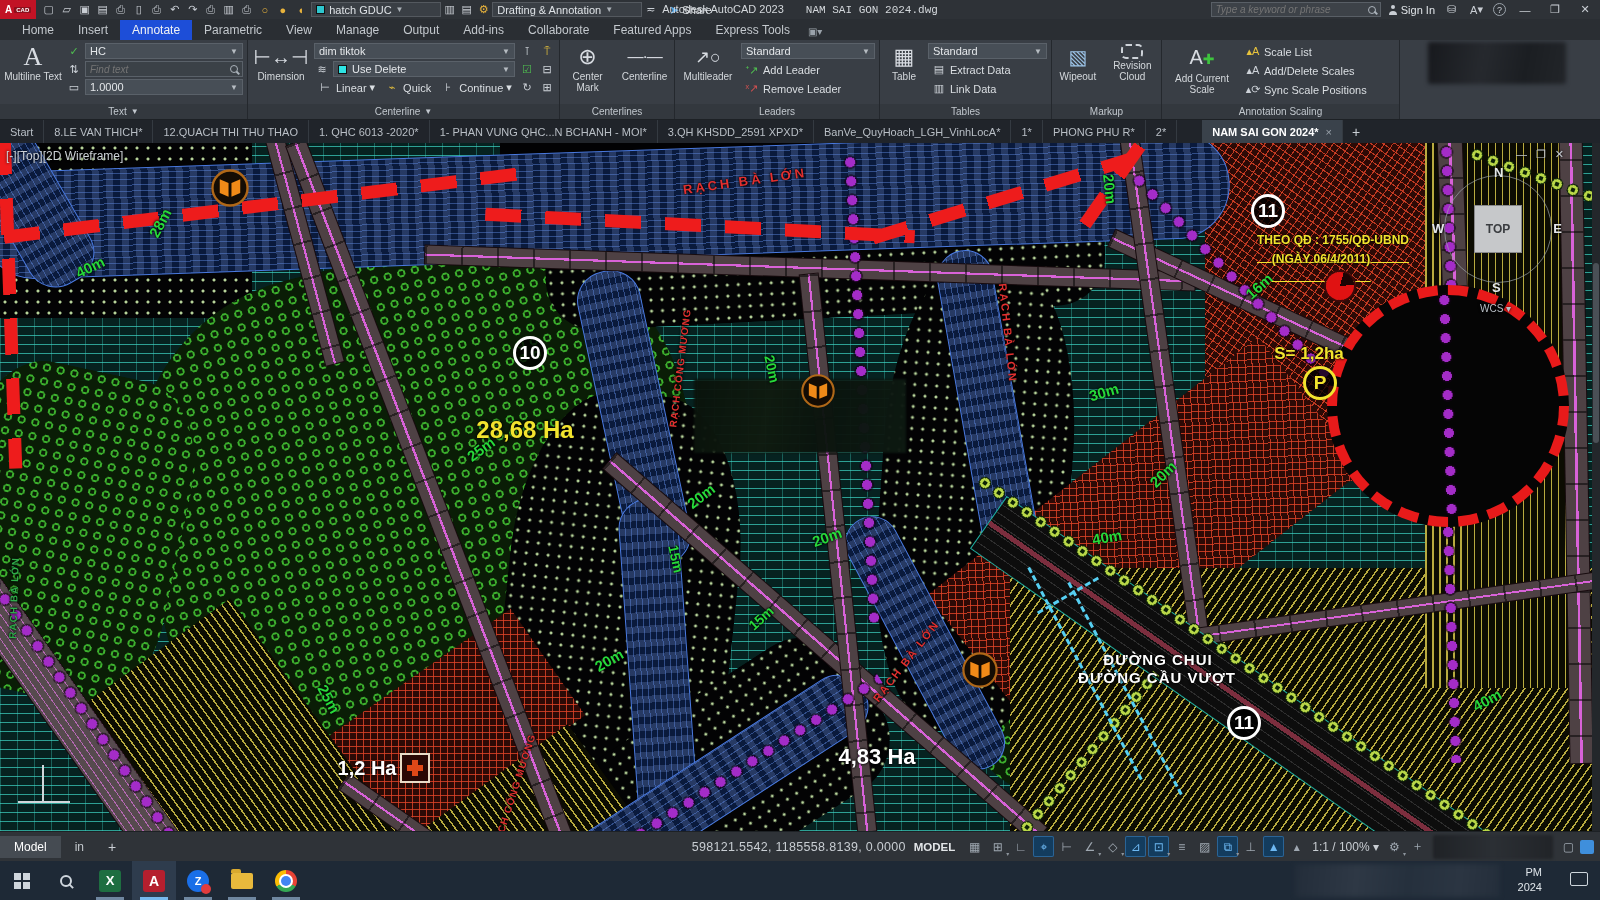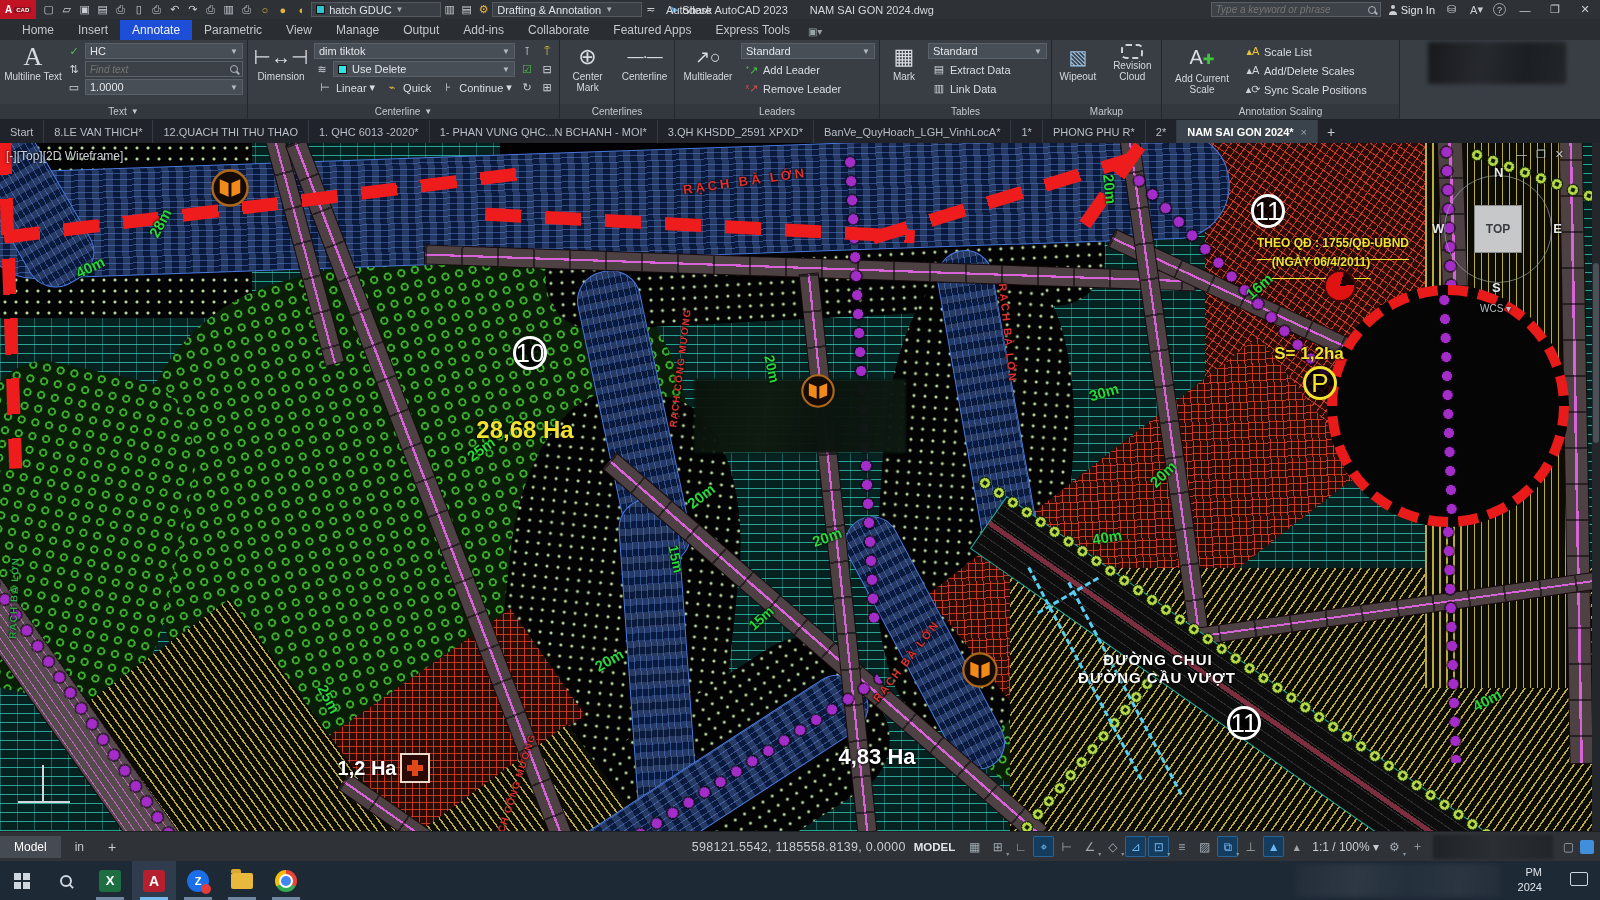--- a/index.html
+++ b/index.html
@@ -12,21 +12,21 @@
   .acad-badge .cad{font-size:6px;background:#8d0f1c;padding:0 2px;border-radius:1px;}
   .qa{display:flex;align-items:center;gap:1px;margin-left:4px;}
   .qaicon{width:17px;height:17px;display:flex;align-items:center;justify-content:center;color:#c9ced4;font-size:11px;}
   .qaicon.amber{color:#e8b33c;}
   .dd{display:flex;align-items:center;gap:4px;background:#3a3f45;border:1px solid #54595f;height:15px;padding:0 4px;color:#dfe3e7;}
   .dd .car{font-size:8px;color:#aab0b6;}
   .swatch{width:9px;height:9px;background:#2ec6ce;border:1px solid #111;display:inline-block;}
   .share{display:flex;align-items:center;gap:3px;color:#e0e4e8;margin-left:10px;}
   .share .pl{color:#4ba3e8;font-size:12px;}
   #title-text{position:absolute;left:0;right:0;text-align:center;color:#d4d8dc;font-size:11px;pointer-events:none;}
-  #title-text b{font-weight:normal;margin-left:22px;}
+  #title-text b{font-weight:normal;margin-left:22px;font-family:Liberation Mono, monospace;}
   .tb-right{margin-left:auto;display:flex;align-items:center;gap:8px;padding-right:4px;}
   .searchbox{display:flex;align-items:center;background:#3d4248;border:1px solid #595f66;height:15px;width:170px;padding:0 4px;}
   .searchbox input{flex:1;background:transparent;border:0;outline:0;color:#c6ccd2;font-style:italic;font-size:10px;font-family:"Liberation Sans",sans-serif;}
   .mag{width:8px;height:8px;border:1.5px solid #aab2ba;border-radius:50%;position:relative;display:inline-block;}
   .mag::after{content:"";position:absolute;width:4px;height:1.5px;background:#aab2ba;transform:rotate(45deg);right:-3px;bottom:-1px;}
   .person{width:8px;height:8px;position:relative;display:inline-block;}
   .person::before{content:"";position:absolute;width:4px;height:4px;border-radius:50%;background:#c9ced4;left:2px;top:-1px;}
   .person::after{content:"";position:absolute;width:8px;height:4px;border-radius:4px 4px 0 0;background:#c9ced4;bottom:-1px;}
   .signin{display:flex;gap:4px;align-items:center;color:#dfe3e7;}
   .winbtn{width:22px;text-align:center;color:#c9ced4;font-size:11px;}
@@ -50,21 +50,21 @@
   .rsel{display:flex;align-items:center;background:#474e56;border:1px solid #5a6169;height:16px;padding:0 4px;font-size:11px;color:#e4e7ea;gap:5px;}
   .rsel .car{margin-left:auto;font-size:8px;color:#b6bcc2;}
   .rinput{display:flex;align-items:center;background:#3b4147;border:1px solid #5a6169;height:16px;padding:0 4px;}
   .rinput input{flex:1;border:0;background:transparent;outline:0;color:#aeb5bc;font-style:italic;font-size:10px;font-family:"Liberation Sans",sans-serif;}
   .smallbtn{display:flex;align-items:center;gap:3px;font-size:11px;color:#dbdfe3;padding:0 3px;height:17px;}
   .ribbon-blur{position:absolute;left:1428px;top:2px;width:138px;height:42px;background:linear-gradient(100deg,#17191d,#26292e 40%,#1b1e22 70%,#222529);filter:blur(2px);border-radius:2px;}
   .cloudbox{width:22px;height:15px;border:2px dashed #cdd2d8;border-radius:5px;}
   
   #filetabs{height:23px;background:#20242a;display:flex;align-items:stretch;font-size:11px;z-index:47;position:relative;}
   .ftab{display:flex;align-items:center;padding:0 10px;color:#b9bfc6;border-right:1px solid #343a41;white-space:nowrap;}
-  .ftab.active{background:#3a424b;color:#fff;font-weight:bold;}
+  .ftab.active{background:#3a424b;color:#fff;font-weight:bold;margin-left:25px;}
   .ftab .x{margin-left:7px;color:#9aa2ab;font-weight:normal;}
   .ftab-plus{display:flex;align-items:center;padding:0 9px;color:#c9ced4;font-size:14px;}
   
   #canvas{position:relative;height:688px;background:#04090a;overflow:hidden;z-index:1;}
   .patch,.seg{position:absolute;}
   .seg{left:calc(var(--x)*1px - var(--l)*0.5px);top:calc(var(--y)*1px - var(--w)*0.5px);width:calc(var(--l)*1px);height:calc(var(--w)*1px);transform:rotate(calc(var(--r)*1deg));}
   .brick{background-color:#062220;background-image:repeating-linear-gradient(0deg,rgba(62,214,198,.7) 0 1px,transparent 1px 9px),repeating-linear-gradient(90deg,rgba(62,214,198,.35) 0 1px,transparent 1px 17px);}
   .park{background-color:#0a1d06;background-image:radial-gradient(circle at 7px 7px,#0a1d06 0 2.5px,#3db22e 2.5px 4px,#0a1d06 4px 5.5px,transparent 5.5px);background-size:14px 14px;}
   .marsh{background-color:#030304;background-image:radial-gradient(circle at 5px 5px,#b7d49a 0 1.1px,transparent 1.9px);background-size:11px 11px;}
   .redgrid{background-color:#2c0a06;background-image:repeating-linear-gradient(35deg,rgba(224,68,40,.8) 0 1px,transparent 1px 7px),repeating-linear-gradient(125deg,rgba(224,68,40,.8) 0 1px,transparent 1px 7px);}
@@ -74,22 +74,22 @@
   .road{background-color:#4e4144;background-image:repeating-linear-gradient(90deg,rgba(0,0,0,.5) 0 2px,transparent 2px 36px),linear-gradient(to bottom,transparent 44%,#d862d8 44% 56%,transparent 56%);box-shadow:0 0 0 1px #170b0e;}
   .road.multilane{background-image:repeating-linear-gradient(to bottom,transparent 0 6px,rgba(230,120,230,.65) 6px 7px);background-color:#564a4e;}
   .highway{background-color:#0d0d0d;background-image:repeating-linear-gradient(to bottom,transparent 0 8px,#2e2e2e 8px 9px),linear-gradient(to bottom,transparent 46%,#7c2e3e 46% 54%,transparent 54%);box-shadow:0 0 0 1px #1db8a8;}
   .pchain{height:18px;background-image:radial-gradient(circle at 9px 9px,#a42cc8 0 5px,rgba(20,0,24,.6) 5px 6.5px,transparent 7px);background-size:19px 18px;background-repeat:repeat-x;}
   .gchain{height:16px;background-image:radial-gradient(circle at 8px 8px,#0d2206 0 2.5px,#b9d848 2.5px 5px,#0d2206 5px 6px,transparent 6.5px);background-size:17px 16px;background-repeat:repeat-x;}
   .rdash{height:13px;background:repeating-linear-gradient(90deg,#ee1c1c 0 36px,transparent 36px 60px);}
   .cydash{height:0;border-top:3px dashed #56cff2;}
   #roundabout{position:absolute;left:1327px;top:142px;width:242px;height:242px;border-radius:50%;background:#050505;border:10px dashed #e81a1a;}
   #censor{position:absolute;left:694px;top:236px;width:212px;height:74px;background:linear-gradient(100deg,#0a130c,#101b10 35%,#0b140e 60%,#0e1a12);filter:blur(1px);opacity:.97;}
   .mlabel{position:absolute;white-space:nowrap;font-weight:bold;transform:translate(-50%,-50%) rotate(var(--r,0deg));text-shadow:0 0 3px #000,0 0 2px #000;}
-  .mlabel.ul{border-bottom:1px solid currentColor;padding-bottom:9px;}
-  .badge{position:absolute;width:34px;height:34px;border:3px solid #fff;border-radius:50%;background:rgba(0,0,0,.78);color:#fff;font-weight:normal;font-size:26px;display:flex;align-items:center;justify-content:center;transform:translate(-50%,-50%);}
+  .mlabel.ul{border-bottom:1px solid currentColor;padding-bottom:15px;}
+  .badge{position:absolute;width:34px;height:34px;border:3px solid #fff;border-radius:50%;background:rgba(0,0,0,.78);color:#fff;font-weight:bold;font-size:19px;display:flex;align-items:center;justify-content:center;transform:translate(-50%,-50%);}
   .badge.yellow{border-color:#f2e42e;color:#f2e42e;}
   .marker{position:absolute;transform:translate(-50%,-50%);}
   .cross-marker{width:30px;height:30px;background:#2a0806;border:2px solid #eadcc8;position:relative;}
   .cross-marker::before{content:"";position:absolute;left:5px;top:10px;width:16px;height:6px;background:#e04818;}
   .cross-marker::after{content:"";position:absolute;left:10px;top:5px;width:6px;height:16px;background:#e04818;}
   .pie-marker{width:28px;height:28px;border-radius:50%;background:conic-gradient(from 15deg,#1c0404 0 70deg,#e01212 70deg 360deg);box-shadow:0 0 0 2px #400808;}
   #vp-controls{position:absolute;left:6px;top:6px;font-size:12px;color:#ccd1d6;text-shadow:0 0 3px #000;}
   #vp-winbtns{position:absolute;right:36px;top:5px;display:flex;gap:9px;color:#c3c8ce;font-size:11px;text-shadow:0 0 3px #000;}
   #viewcube{position:absolute;left:1438px;top:26px;width:120px;height:120px;}
   #viewcube .ring{position:absolute;inset:6px;border:1px solid #9aa2a8;border-radius:50%;opacity:.7;}
@@ -335,21 +335,21 @@
     </div>
     <div class="panel-label">
         <span>Leaders</span>
       </div>
   </div>
 
   <div class="panel" style="width:172px;">
     <div class="panel-body">
       <div class="bigbtn" style="width:40px;">
         <span class="bg" style="font-size:22px;">▦</span>
-        <span>Mark</span>
+        <span>Table</span>
       </div>
       <div class="col" style="flex:1;">
         <div class="rsel">
           <span>Standard</span>
             <span class="car">▼</span>
         </div>
         <span class="smallbtn">
             <span class="micon">▤</span>
             <span>Extract Data</span>
           </span>

